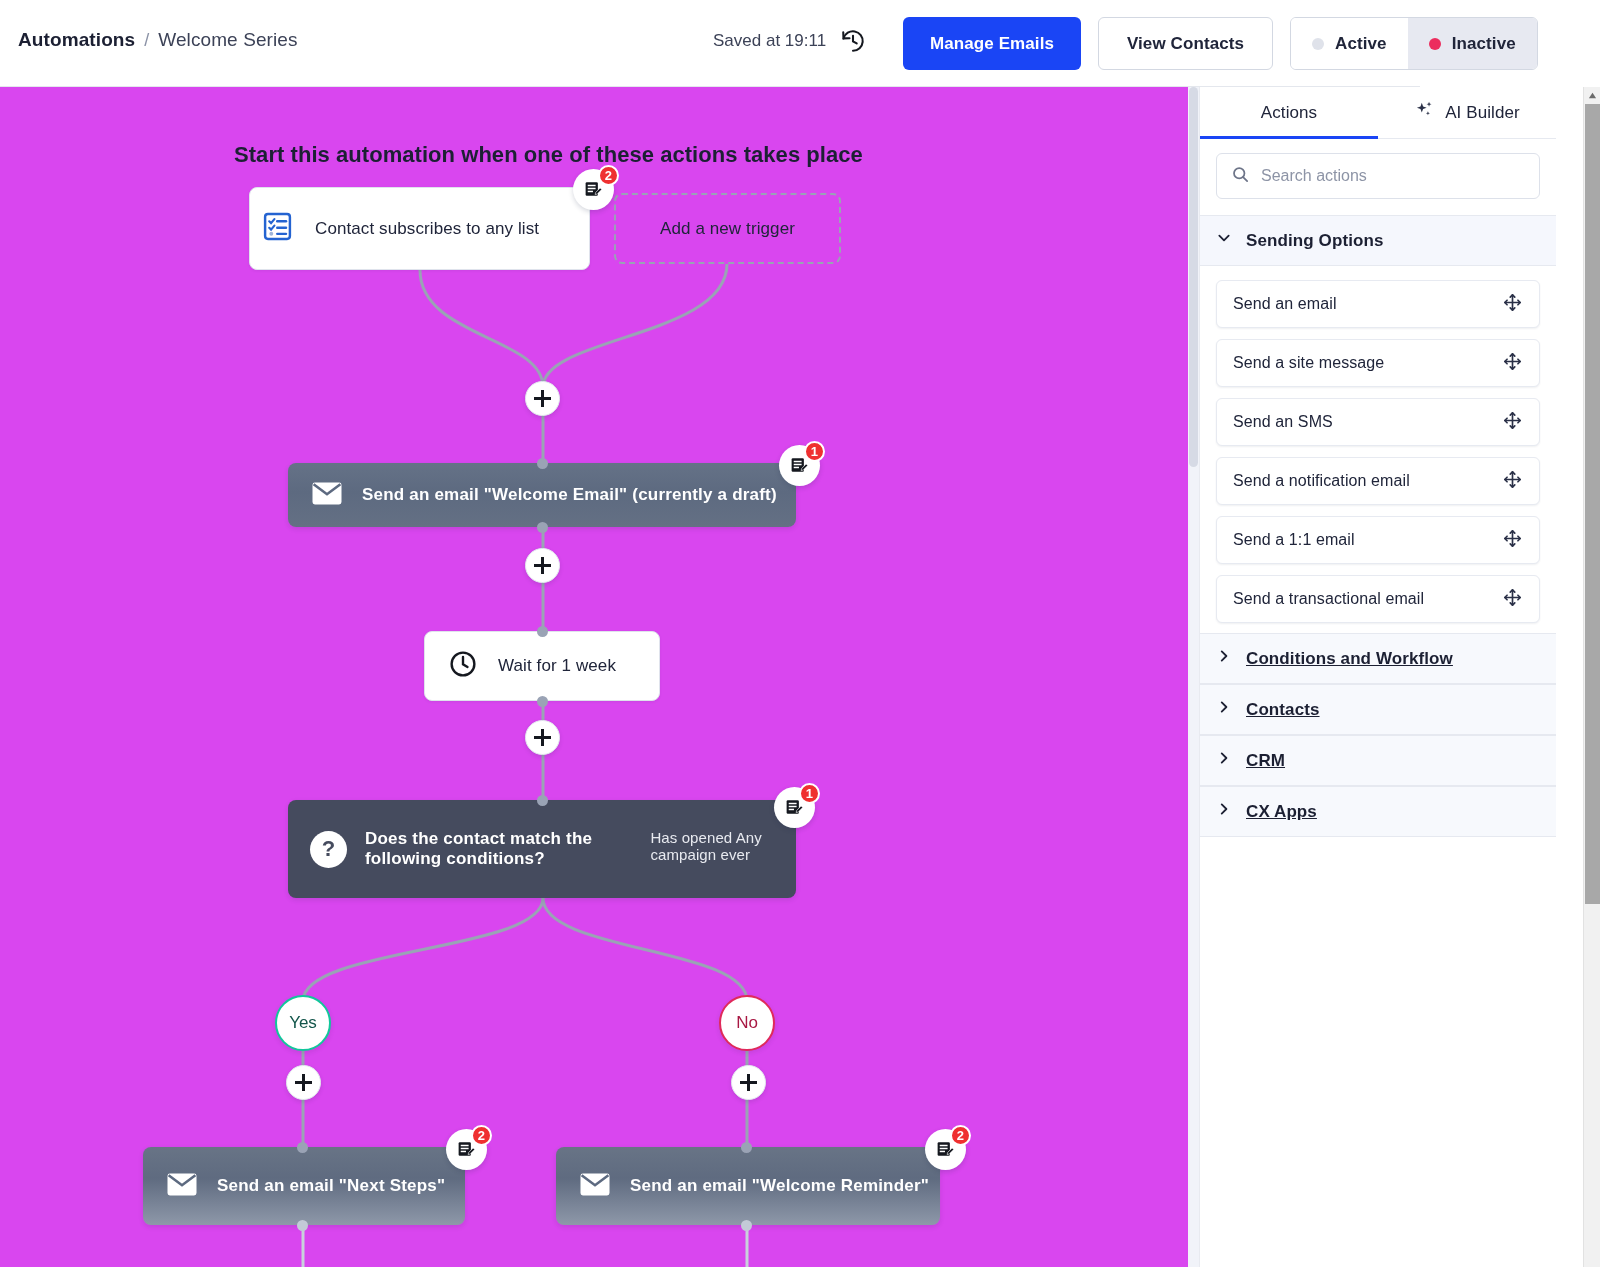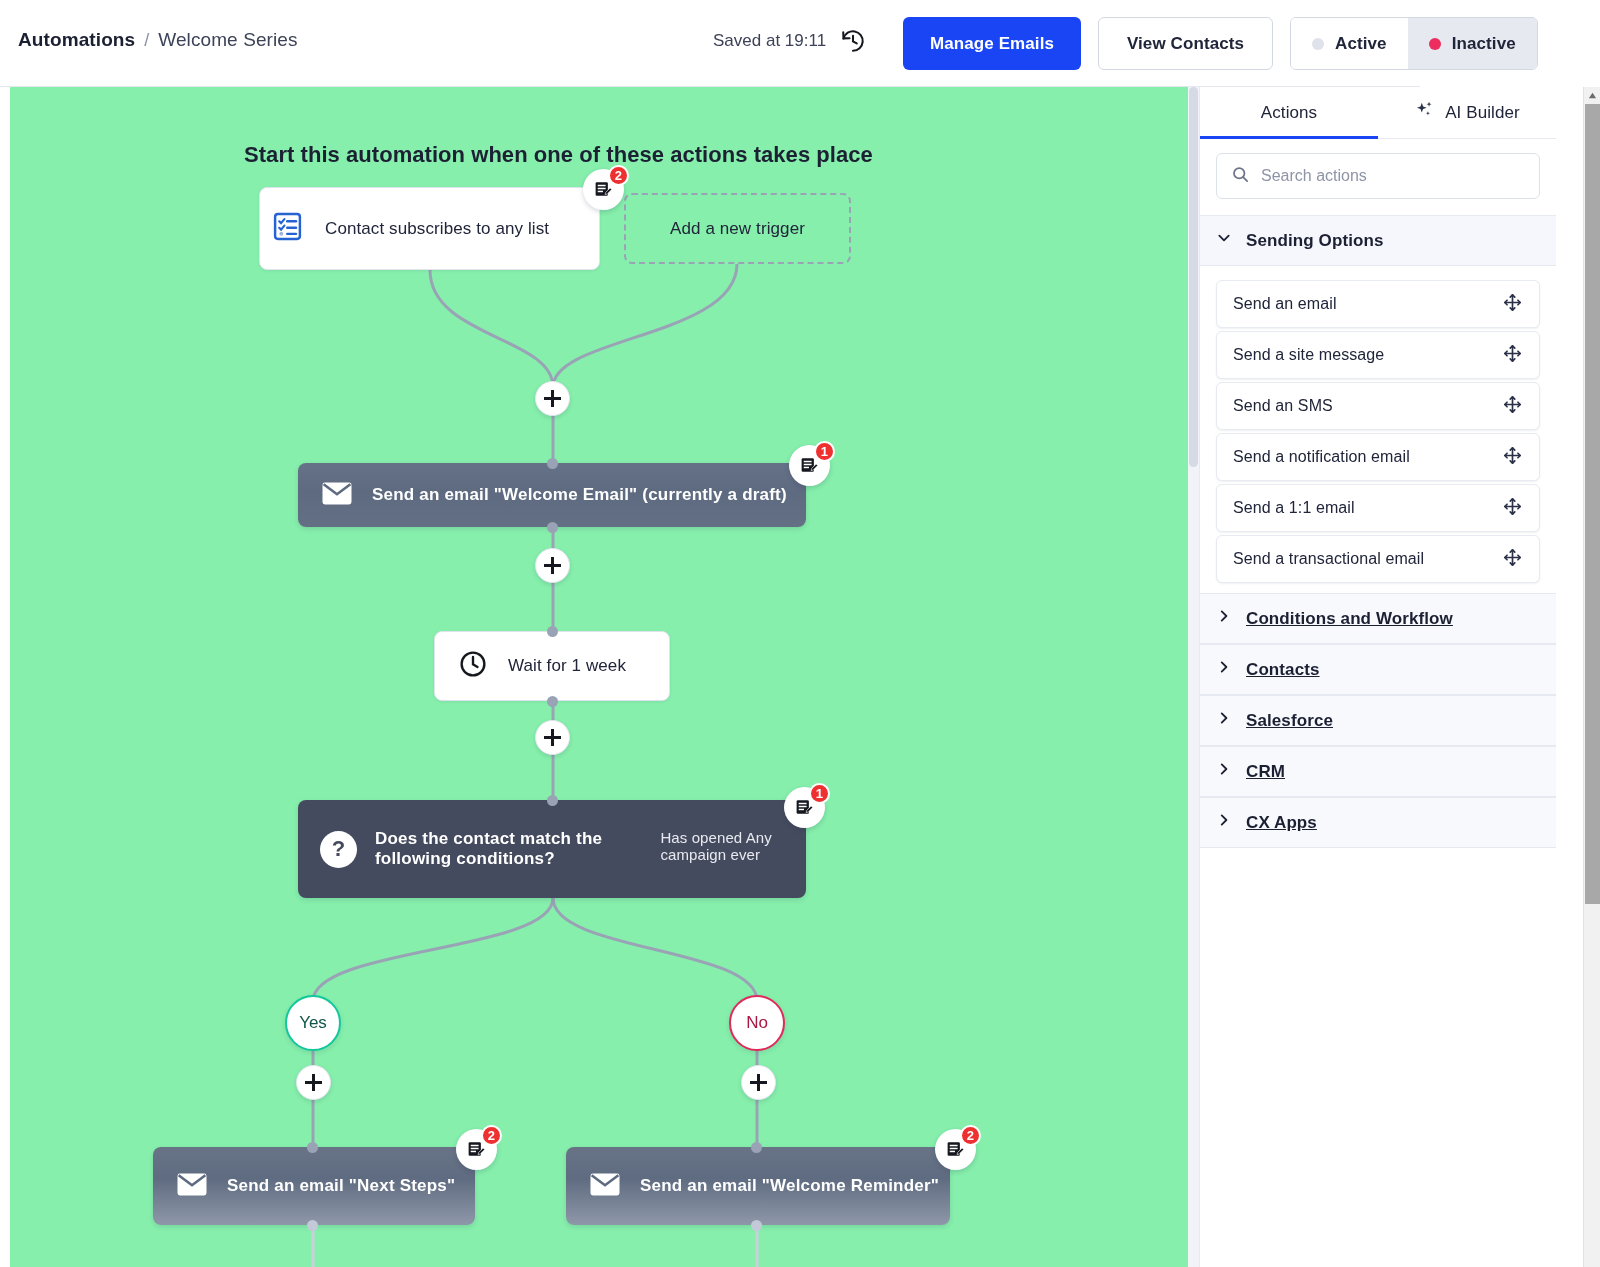--- a/index.html
+++ b/index.html
@@ -66,23 +66,22 @@
   }
   .seg.active-seg { background: #e7e9f1; }
   .dot { width: 12px; height: 12px; border-radius: 50%; display:block; }
   .dot-grey { background: #dfe2ea; }
   .dot-pink { background: #ec2d5e; }
 
   
   .canvas {
     position: absolute; top: 87px; left: 0;
     width: 1190px; height: 1180px;
-    background: #86efac;
+    background: #d946ef;
     overflow: hidden;
-    margin-left: 10px;
   }
   .canvas-scroll {
     position: absolute; top: 87px; left: 1188px;
     width: 11px; height: 1180px;
     background: #f1f3f9;
   }
   .canvas-scroll-thumb {
     position: absolute; top: 0; left: 1px;
     width: 9px; height: 380px;
     background: #d6dae5; border-radius: 5px;
@@ -243,21 +242,21 @@
   .search-box input::placeholder { color: #8d94a6; }
 
   .group-head {
     display: flex; align-items: center; gap: 14px;
     height: 51px; padding: 0 16px;
     background: #f5f7fd; border-top: 1px solid #e6e9f0; border-bottom: 1px solid #e6e9f0;
     font-size: 17px; font-weight: 700; color: #1c2033; cursor: pointer;
     letter-spacing: .1px;
   }
   .group-head.collapsed { background: #f7f9fd; text-decoration: underline; }
-  .group-body { padding: 14px 16px 10px 16px; display: flex; flex-direction: column; gap: 3px; }
+  .group-body { padding: 14px 16px 10px 16px; display: flex; flex-direction: column; gap: 11px; }
   .action-item {
     height: 48px; background: #fff; border: 1px solid #e7eaf1; border-radius: 6px;
     box-shadow: 0 1px 2px rgba(30,40,70,.07);
     display: flex; align-items: center; justify-content: space-between;
     padding: 0 16px; cursor: grab;
   }
   .action-item span { font-size: 16px; color: #20253a; letter-spacing:.1px; }
 
   .page-scroll {
     position: absolute; top: 87px; right: 0; width: 17px; height: 1180px;
@@ -611,28 +610,20 @@
 
   <div class="group-head collapsed">
     <span>
       <svg width="16" height="16" viewBox="0 0 24 24" fill="none" stroke="#1c2033" stroke-width="2.7" stroke-linecap="round" stroke-linejoin="round">
         <polyline points="8.6 5 15.6 12 8.6 19"></polyline>
       </svg>
     </span>
     <span>Contacts</span>
   </div>
 
-  <div class="group-head collapsed">
-    <span>
-      <svg width="16" height="16" viewBox="0 0 24 24" fill="none" stroke="#1c2033" stroke-width="2.7" stroke-linecap="round" stroke-linejoin="round">
-        <polyline points="8.6 5 15.6 12 8.6 19"></polyline>
-      </svg>
-    </span>
-    <span>Salesforce</span>
-  </div>
 
   <div class="group-head collapsed">
     <span>
       <svg width="16" height="16" viewBox="0 0 24 24" fill="none" stroke="#1c2033" stroke-width="2.7" stroke-linecap="round" stroke-linejoin="round">
         <polyline points="8.6 5 15.6 12 8.6 19"></polyline>
       </svg>
     </span>
     <span>CRM</span>
   </div>
 

